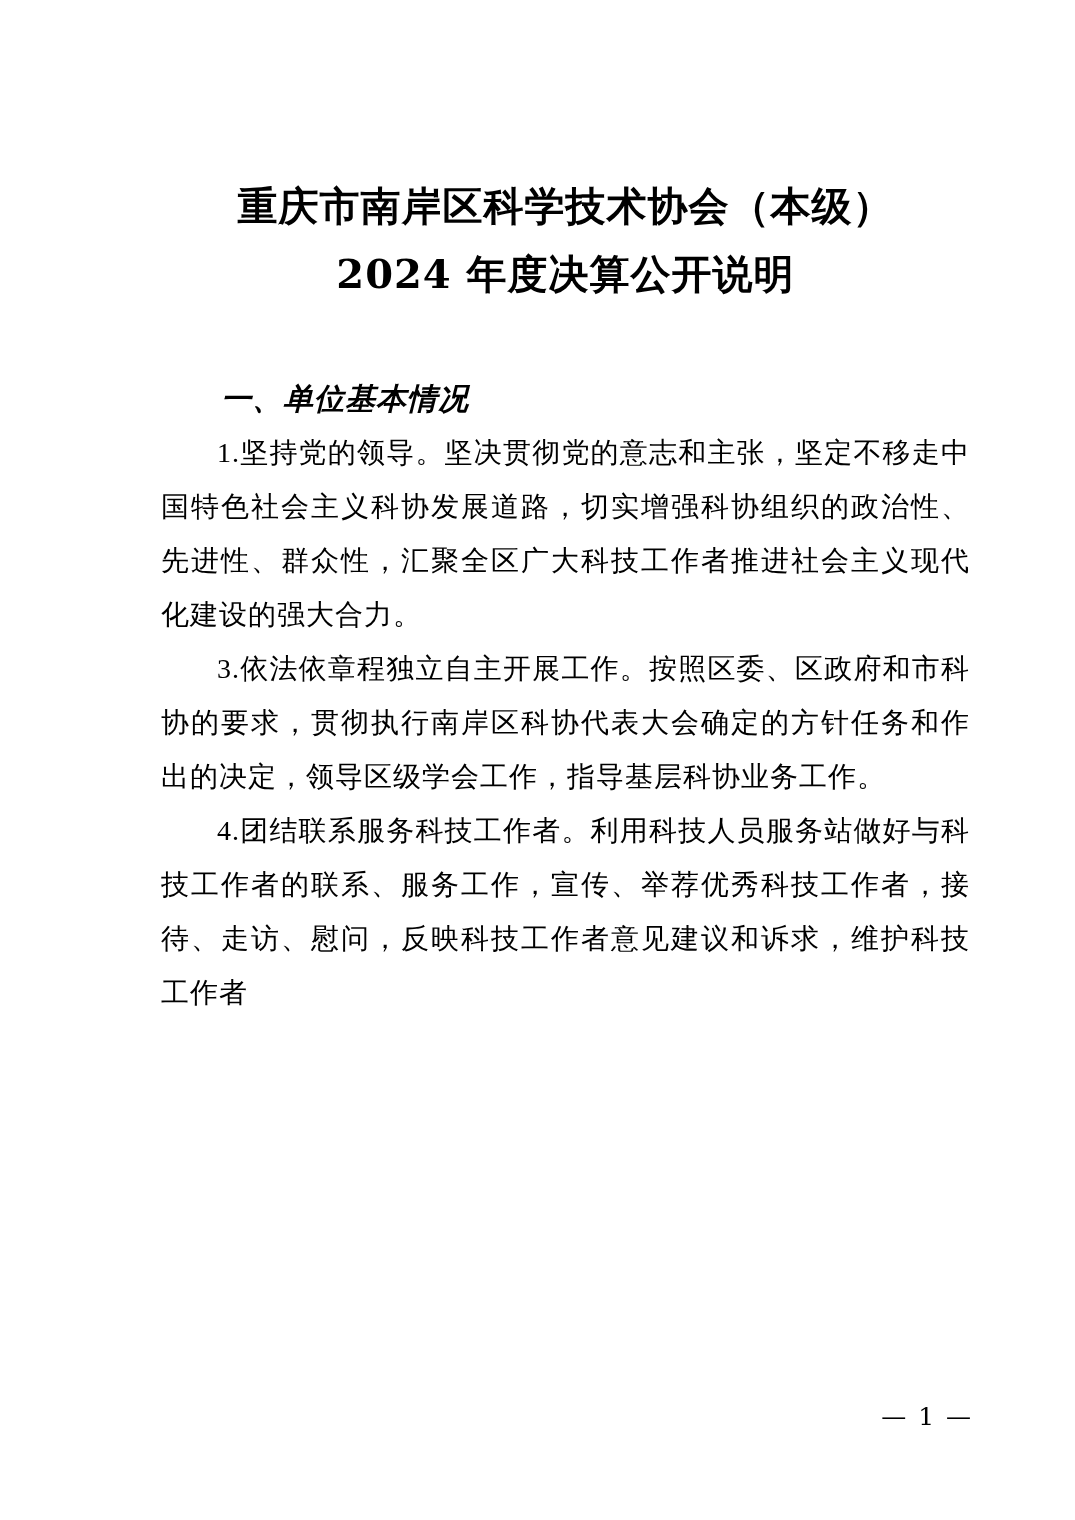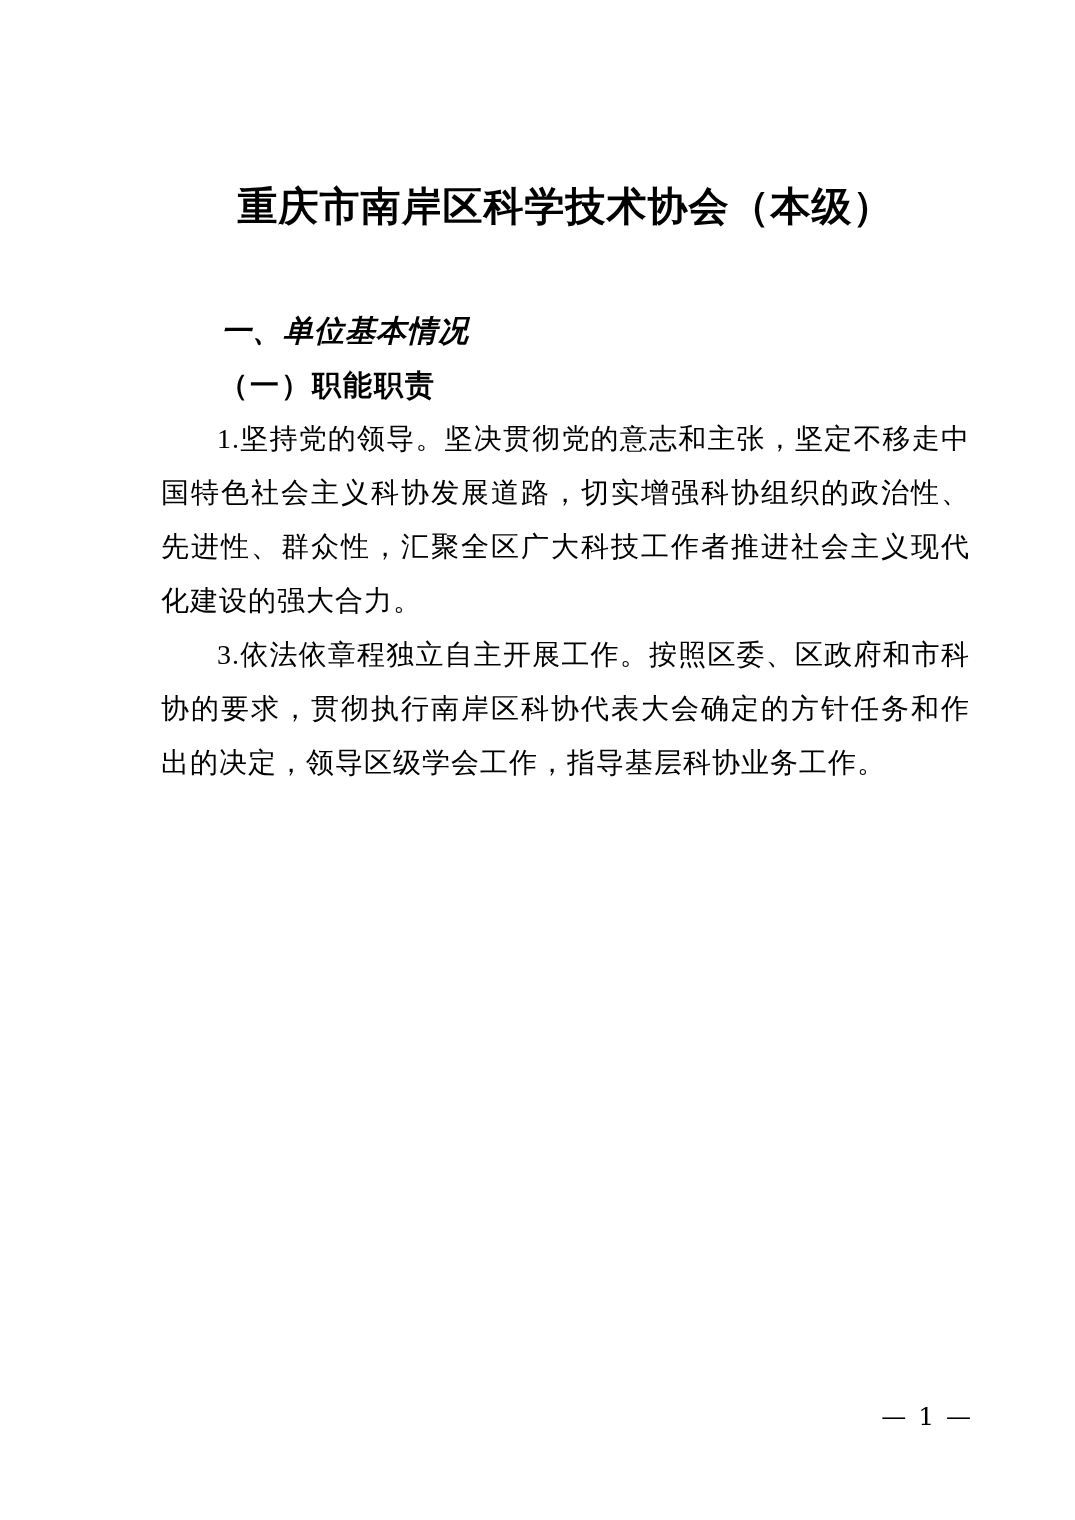--- a/index.html
+++ b/index.html
@@ -67,24 +67,25 @@
     letter-spacing: 2px;
   }
 </style>
 </head>
 <body>
 
 <div class="page">
 
   <h1 class="doc-title">
     <span style="display:block">重庆市南岸区科学技术协会（本级）</span>
+    <span style="display:block">2024 年度决算公开说明</span>
   </h1>
 
   <div class="content">
     <h2 class="section-heading">一、单位基本情况</h2>
-    <h3 class="subsection-heading">（一）职能职责</h3>
     <p class="body-para">1.坚持党的领导。坚决贯彻党的意志和主张，坚定不移走中国特色社会主义科协发展道路，切实增强科协组织的政治性、先进性、群众性，汇聚全区广大科技工作者推进社会主义现代化建设的强大合力。</p>
     <p class="body-para">3.依法依章程独立自主开展工作。按照区委、区政府和市科协的要求，贯彻执行南岸区科协代表大会确定的方针任务和作出的决定，领导区级学会工作，指导基层科协业务工作。</p>
+    <p class="body-para">4.团结联系服务科技工作者。利用科技人员服务站做好与科技工作者的联系、服务工作，宣传、举荐优秀科技工作者，接待、走访、慰问，反映科技工作者意见建议和诉求，维护科技工作者</p>
   </div>
 
   <div class="page-number">— 1 —</div>
 
 </div>
 
 </body></html>

